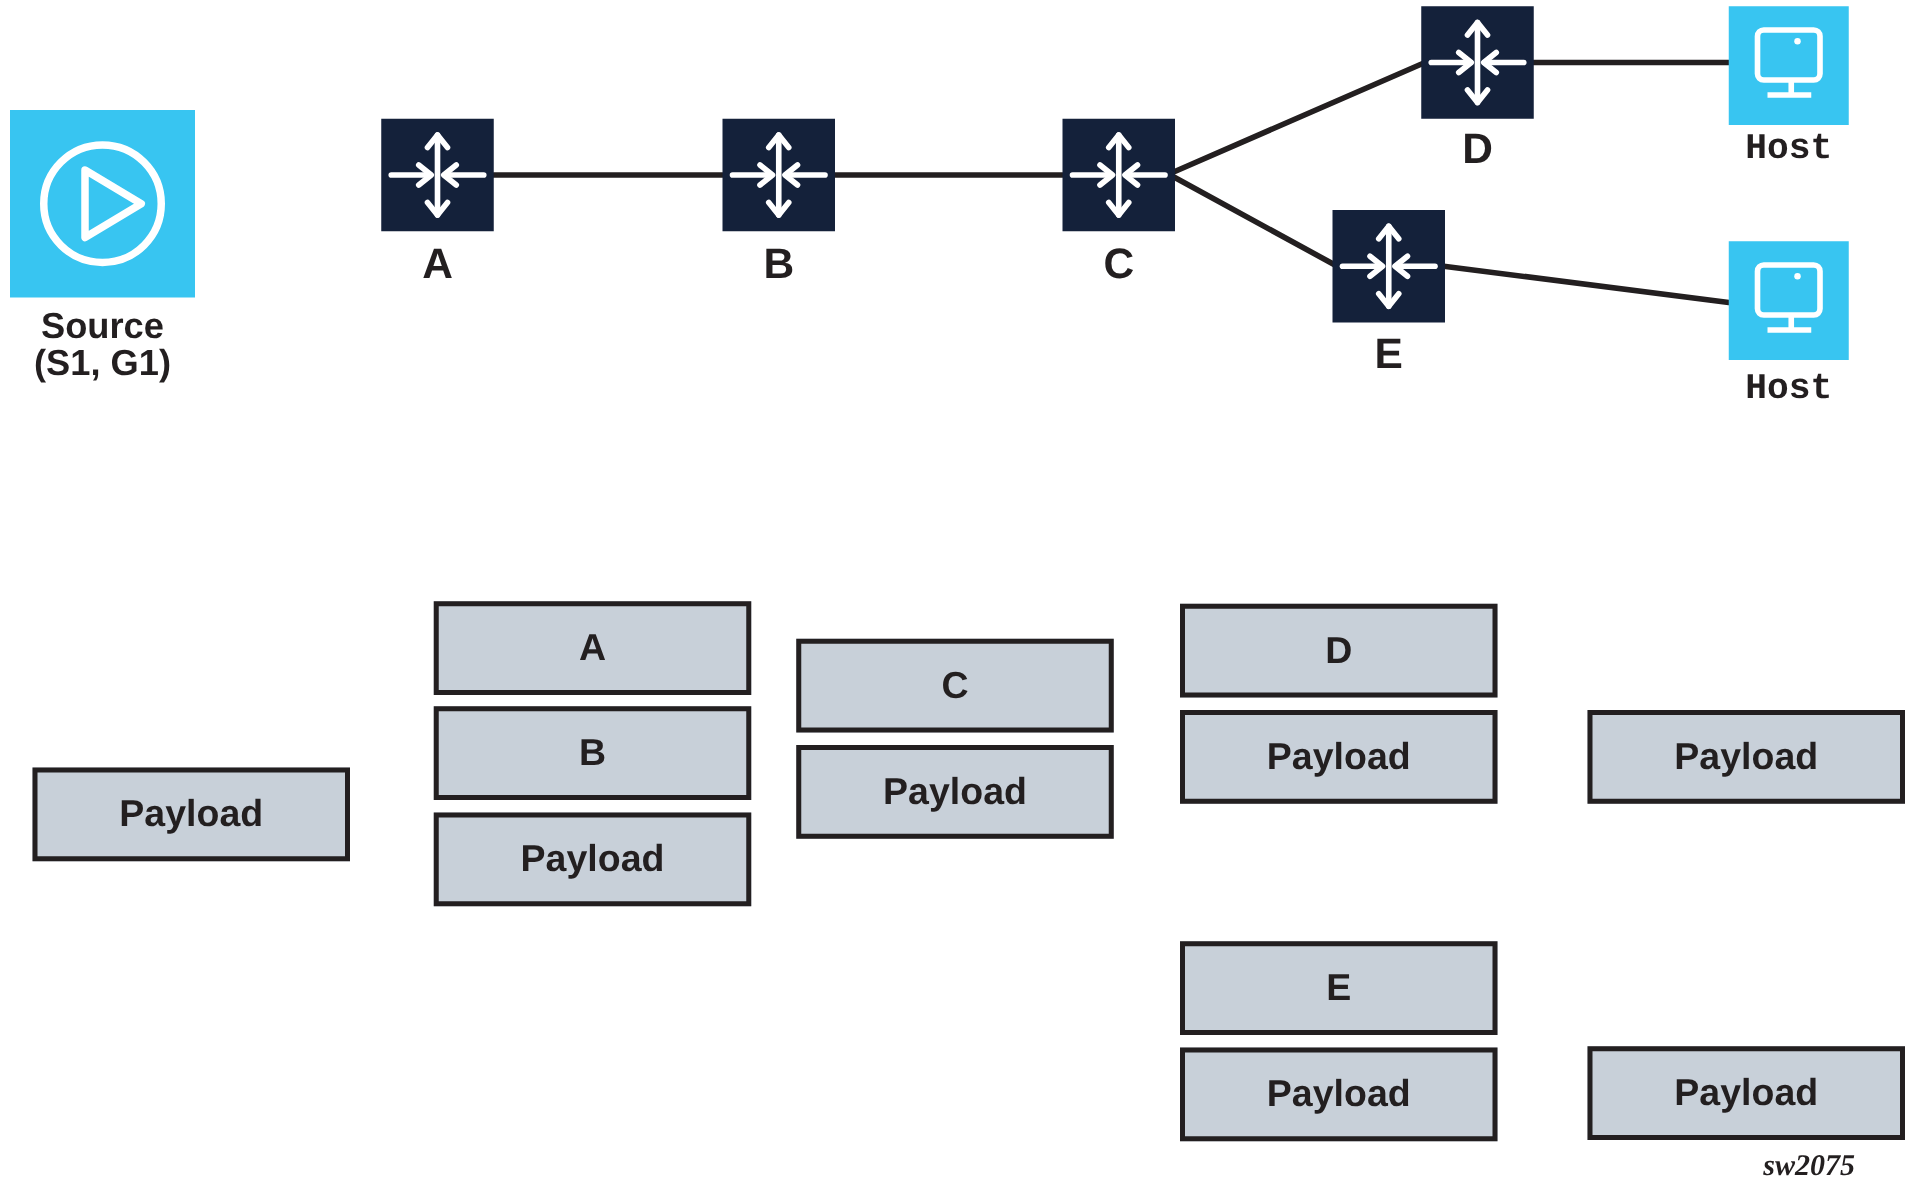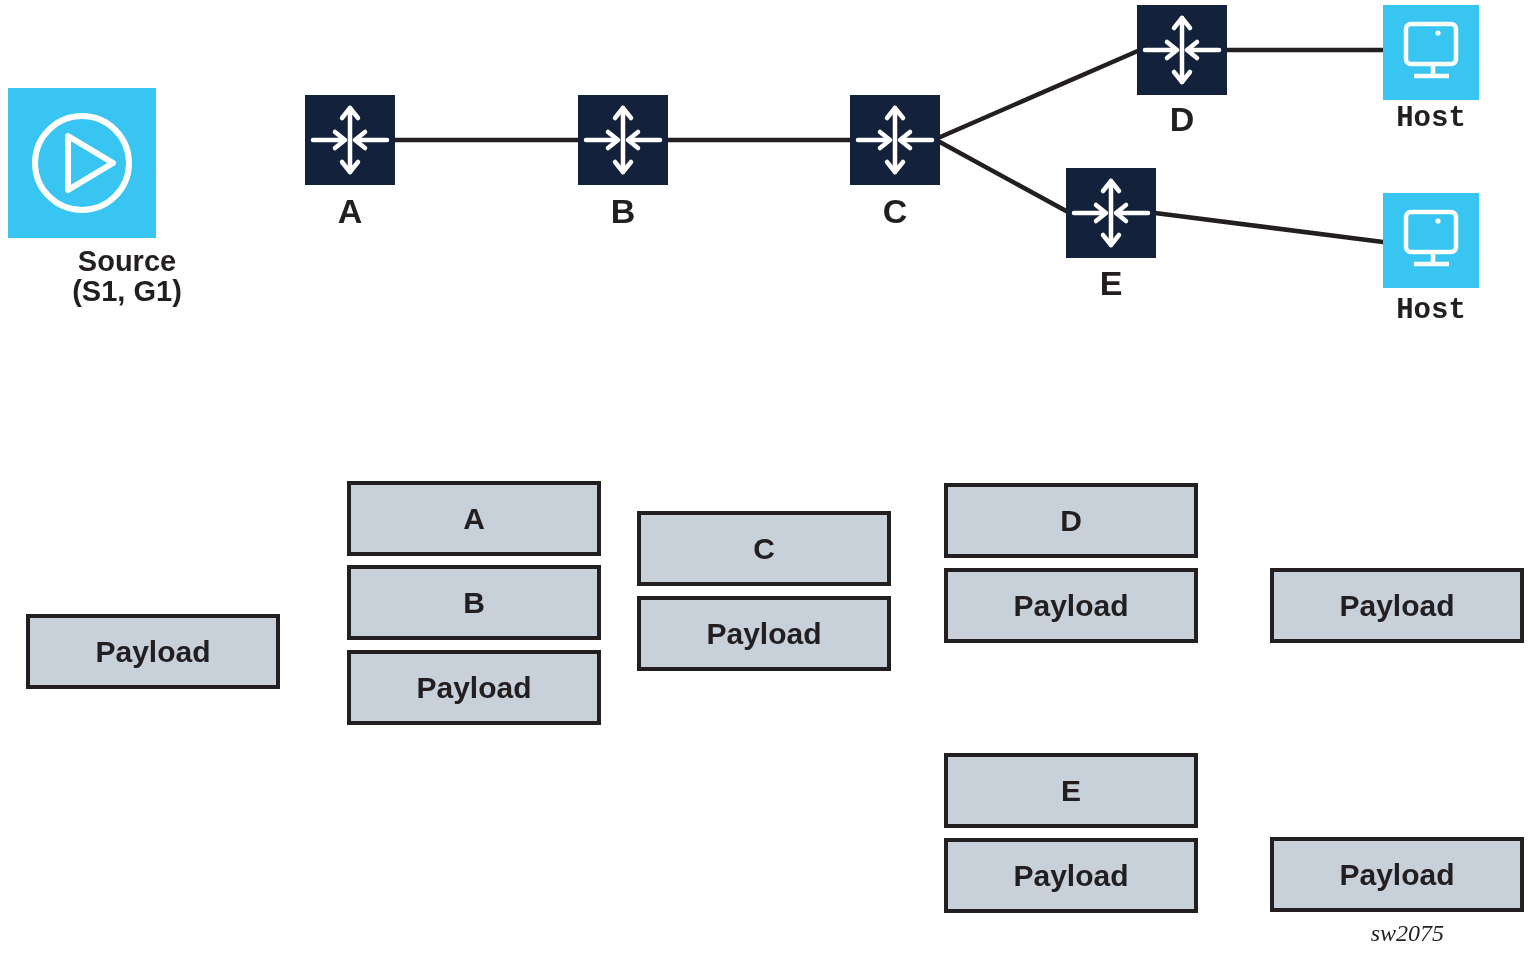--- a/index.html
+++ b/index.html
@@ -71,21 +71,21 @@
   </svg>
 
   <div class="abs cyan-node" style="left:8px;top:88px;width:148px;height:150px;">
     <svg width="148" height="148" viewBox="0 0 148 148">
       <g stroke="#ffffff" stroke-width="6" fill="none" stroke-linejoin="round">
         <circle cx="74" cy="74" r="47"></circle>
         <path d="M60 47 L105 74 L60 101 Z"></path>
       </g>
     </svg>
   </div>
-  <div class="abs node-label source-label" style="left:0px;top:246px;width:164px;margin-left:45px;">
+  <div class="abs node-label source-label" style="left:0px;top:246px;width:164px;">
     <div>Source</div>
     <div>(S1, G1)</div>
   </div>
 
   <div class="abs router" style="left:305px;top:95px;">
     <svg width="90" height="90" viewBox="0 0 90 90">
       <g stroke="#ffffff" stroke-width="4.5" fill="none" stroke-linecap="round" stroke-linejoin="round">
         <path d="M45 13 L45 77"></path>
           <path d="M37 23 L45 13 L53 23"></path>
           <path d="M37 67 L45 77 L53 67"></path>
@@ -194,15 +194,15 @@
   <div class="abs stack-box" style="left:944px;top:483px;">D</div>
   <div class="abs stack-box" style="left:944px;top:568px;">Payload</div>
 
   <div class="abs stack-box" style="left:1270px;top:568px;">Payload</div>
 
   <div class="abs stack-box" style="left:944px;top:753px;">E</div>
   <div class="abs stack-box" style="left:944px;top:838px;">Payload</div>
 
   <div class="abs stack-box" style="left:1270px;top:837px;">Payload</div>
 
-  <div class="abs fig-code" style="left:1324px;top:920px;">sw2075</div>
+  <div class="abs fig-code" style="left:1364px;top:920px;font-weight:bold;">sw2075</div>
 
 </div>
 
 </body></html>

